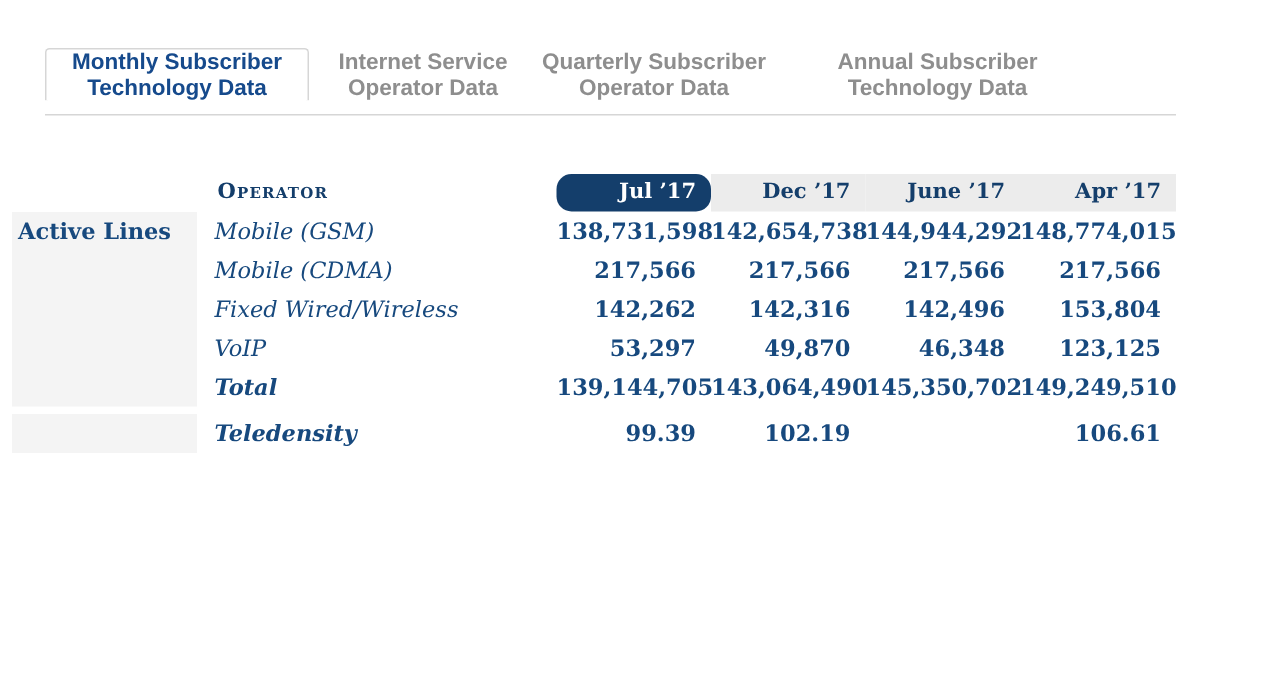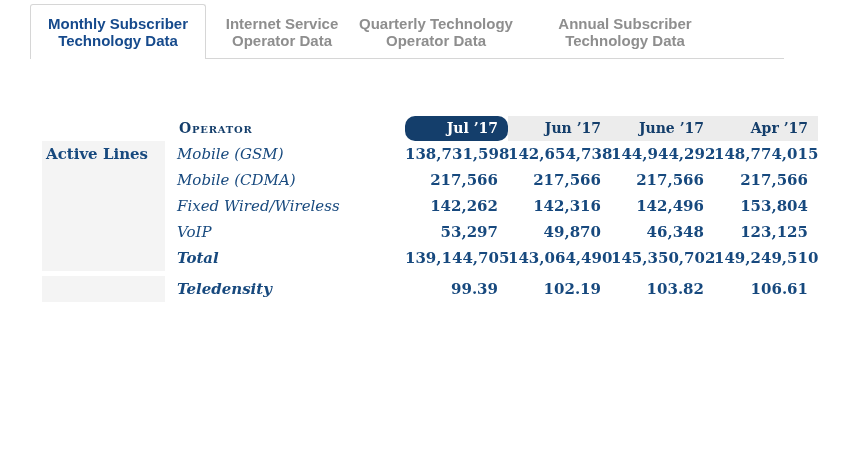--- a/index.html
+++ b/index.html
@@ -11,37 +11,37 @@
     --group-cell-bg:#F4F4F4;
     --border:#D6D6D6;
     --header-cell-text:#FFFFFF;
   }
   *{margin:0;padding:0;box-sizing:border-box;}
   html,body{background:#fff;}
   .page{position:relative;width:845px;height:450px;background:#fff;overflow:hidden;
         font-family:"DejaVu Serif", serif;}
 
   
-  .tabbar{position:absolute;left:30px;top:4px;width:754px;height:55px;display:flex;}
+  .tabbar{position:absolute;left:30px;top:22px;width:754px;height:55px;display:flex;align-items:center;}
   .tabbar::after{content:"";position:absolute;left:0;right:0;bottom:0;height:1px;background:var(--border);z-index:0;}
   .tab{position:relative;z-index:1;display:flex;flex-direction:column;justify-content:center;
        text-align:center;font-family:"Liberation Sans", sans-serif;font-weight:bold;font-size:15px;
        line-height:17px;color:var(--inactive-tab-text);cursor:pointer;}
   .tab:nth-child(1){width:176px;}
   .tab:nth-child(2){width:152px;}
   .tab:nth-child(3){width:156px;}
   .tab:nth-child(4){width:222px;}
   .tab.active{background:#fff;border:1px solid var(--border);border-bottom:none;
        border-radius:3px 3px 0 0;color:var(--active-tab-text);z-index:2;}
 
   
   .months{position:absolute;left:25px;top:82px;font-size:17px;font-weight:bold;color:var(--table-text);}
 
   
-  .table-wrap{position:absolute;left:42px;top:116px;width:802px;}
+  .table-wrap{position:absolute;left:8px;top:116px;width:802px;}
   .grid{display:grid;grid-template-columns:135px 228px 103px 103px 103px 104px;}
   .hdr-row{grid-template-rows:25px;}
   .cell{white-space:nowrap;line-height:25px;font-size:14px;}
   .operator{grid-column:2;font-variant:small-caps;font-weight:bold;letter-spacing:0.8px;
        color:var(--accent-navy);text-indent:2px;}
   .colhead{text-align:right;padding-right:10px;font-weight:bold;background:var(--header-strip-bg);
        color:var(--accent-navy);}
   .colhead.current{background:var(--accent-navy);color:var(--header-cell-text);border-radius:10px;}
 
   .body-grid{grid-template-rows:repeat(5,26px) 5px 26px;}
@@ -60,35 +60,35 @@
   <div class="tabbar" id="tabbar">
       <div class="tab active">
     <span class="l1">Monthly Subscriber</span>
     <span class="l2">Technology Data</span>
   </div>
       <div class="tab">
     <span class="l1">Internet Service</span>
     <span class="l2">Operator Data</span>
   </div>
       <div class="tab">
-    <span class="l1">Quarterly Technology</span>
+    <span class="l1">Quarterly Subscriber</span>
     <span class="l2">Operator Data</span>
   </div>
       <div class="tab">
     <span class="l1">Annual Subscriber</span>
     <span class="l2">Technology Data</span>
   </div>
     </div>
 
 
   <div class="table-wrap">
     <div class="grid hdr-row">
       <div class="cell operator">Operator</div>
       <div class="cell colhead current">Jul ’17</div>
-      <div class="cell colhead">Jun ’17</div>
+      <div class="cell colhead">Dec ’17</div>
       <div class="cell colhead">June ’17</div>
       <div class="cell colhead">Apr ’17</div>
     </div>
     <div class="grid body-grid" id="tbody">
         <div class="bcell group-cell" style="grid-area: 1 / 1 / span 5;">Active Lines</div>
         <div class="bcell group-cell" style="grid-area: 7 / 1;"></div>
         <div class="bcell row-label" style="grid-area: 1 / 2;">Mobile (GSM)</div>
         <div class="bcell num" style="grid-area: 1 / 3;">138,731,598</div>
         <div class="bcell num" style="grid-area: 1 / 4;">142,654,738</div>
         <div class="bcell num" style="grid-area: 1 / 5;">144,944,292</div>
@@ -109,18 +109,17 @@
         <div class="bcell num" style="grid-area: 4 / 5;">46,348</div>
         <div class="bcell num" style="grid-area: 4 / 6;">123,125</div>
         <div class="bcell row-label bold" style="grid-area: 5 / 2;">Total</div>
         <div class="bcell num" style="grid-area: 5 / 3;">139,144,705</div>
         <div class="bcell num" style="grid-area: 5 / 4;">143,064,490</div>
         <div class="bcell num" style="grid-area: 5 / 5;">145,350,702</div>
         <div class="bcell num" style="grid-area: 5 / 6;">149,249,510</div>
         <div class="bcell row-label bold" style="grid-area: 7 / 2;">Teledensity</div>
         <div class="bcell num" style="grid-area: 7 / 3;">99.39</div>
         <div class="bcell num" style="grid-area: 7 / 4;">102.19</div>
-        <div class="bcell num" style="grid-area: 7 / 5;">103.82</div>
         <div class="bcell num" style="grid-area: 7 / 6;">106.61</div>
       </div>
   </div>
 
 </div>
 
 </body></html>

